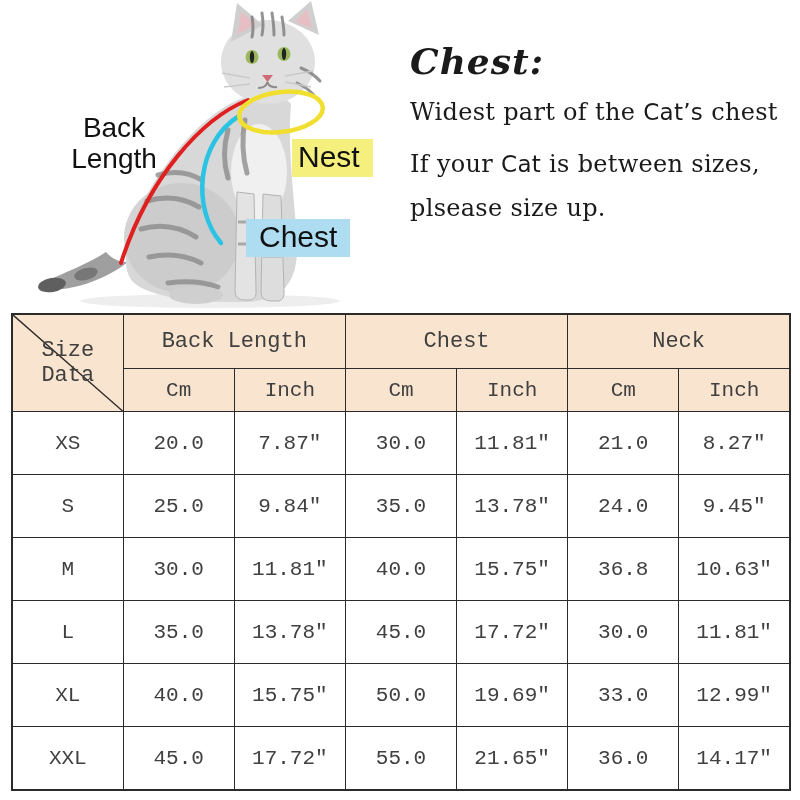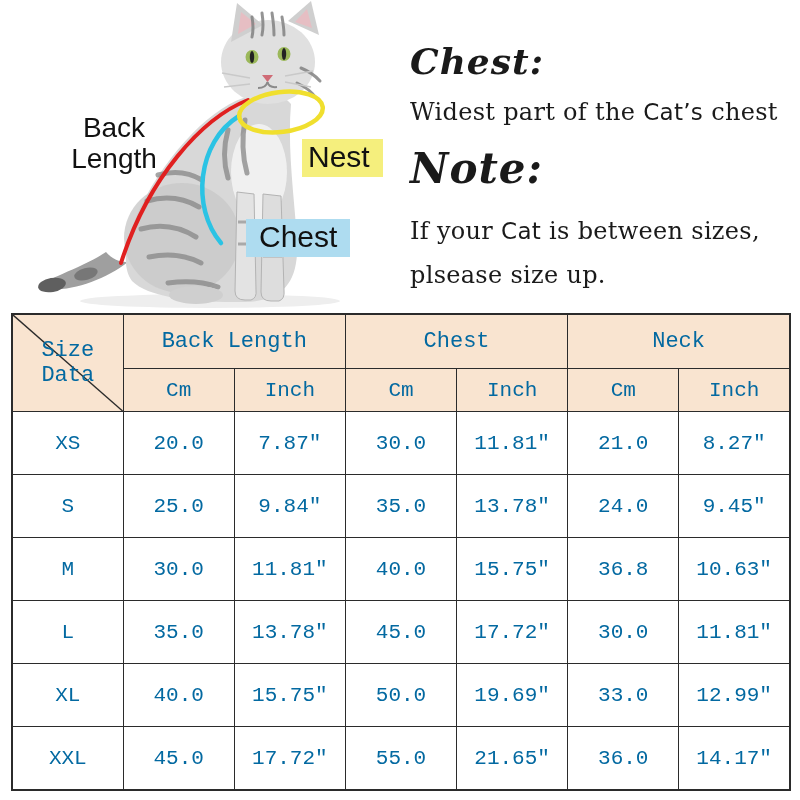--- a/index.html
+++ b/index.html
@@ -5,41 +5,41 @@
   html,body{margin:0;padding:0;background:#fff;}
   .page{position:relative;width:800px;height:800px;background:#fff;overflow:hidden;
         font-family:"Liberation Sans",sans-serif;color:#1a1a1a;}
 
   
   .cat-svg{position:absolute;left:0;top:0;width:400px;height:313px;}
   .diagram-label{position:absolute;color:#111;}
   .back-length-label{left:58px;top:112px;width:112px;text-align:center;
         font-size:28px;line-height:1.12;font-weight:400;}
   .tag-label{padding:1px 13px 4px 13px;font-size:30px;line-height:1.1;}
-  .nest-label{left:302px;top:139px;background:var(--nest_label_bg,#f5ef7d);padding-left:6px;}
+  .nest-label{left:292px;top:139px;background:var(--nest_label_bg,#f5ef7d);padding-left:6px;}
   .chest-label{left:246px;top:219px;background:var(--chest_label_bg,#aedcf0);}
 
   
   .info{position:absolute;left:410px;top:40px;width:386px;}
   .info .heading{font-family:"DejaVu Serif",serif;font-weight:bold;font-style:italic;
         font-size:36px;margin:0;letter-spacing:1px;}
   .info .heading.note{font-size:42px;margin-top:18px;}
   .info .desc{font-family:"DejaVu Serif",serif;font-size:24px;margin:0;
         white-space:nowrap;letter-spacing:.3px;}
   .info .desc.d1{margin-top:16px;}
   .info .desc.d2{margin-top:24px;}
   .info .desc.d3{margin-top:16px;}
   .animal-word{font-family:"DejaVu Sans","Liberation Sans",sans-serif;
         font-size:23px;margin:0 8px;}
 
   
   .table-wrap{position:absolute;left:11px;top:313px;width:780px;}
   table.size-table{width:100%;border-collapse:collapse;table-layout:fixed;
         border:2px solid var(--table_border,#2b2b2b);
-        font-family:"Liberation Mono",monospace;color:#0369a1;}
+        font-family:"Liberation Mono",monospace;color:#404040;}
   .size-table th,.size-table td{border:1px solid var(--table_border,#2b2b2b);
         text-align:center;vertical-align:middle;font-weight:normal;padding:0;}
   .size-table thead th{background:var(--header_bg,#f9e4d0);}
   .size-table tr.groups th{height:53px;font-size:22px;}
   .size-table tr.units th{height:42px;font-size:21px;}
   .size-table tbody td{height:62px;font-size:21px;background:#fff;}
   .corner{position:relative;font-size:19px;}
   .corner .diag{position:absolute;left:0;top:0;width:100%;height:100%;display:block;}
   .corner span{position:relative;z-index:1;}
 </style>
@@ -114,21 +114,20 @@
     <ellipse cx="281" cy="112" rx="42" ry="20" transform="rotate(-7 281 112)" stroke="var(--neck_line,#f0df2e)" stroke-width="4.5" fill="none"></ellipse>
   </svg>
 
   <div class="diagram-label back-length-label">Back Length</div>
   <div class="diagram-label tag-label nest-label">Nest</div>
   <div class="diagram-label tag-label chest-label">Chest</div>
 
   <div class="info">
     <p class="heading">Chest:</p>
     <p class="desc d1"><span>Widest part of the</span><span class="animal-word">Cat’s</span><span>chest</span></p>
-    <p class="heading note">Note:</p>
     <p class="desc d2"><span>If your</span><span class="animal-word">Cat</span><span>is between sizes,</span></p>
     <p class="desc d3">plsease size up.</p>
   </div>
 
   <div class="table-wrap">
     <table class="size-table">
       <colgroup>
           <col>
           <col>
           <col>

